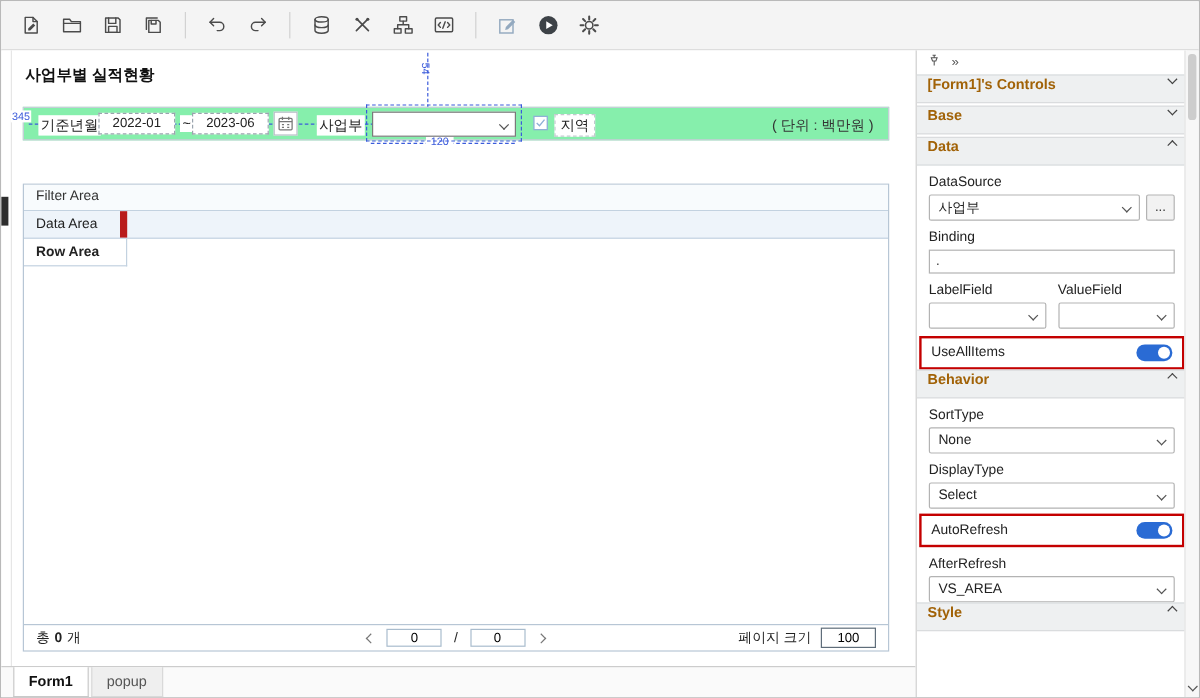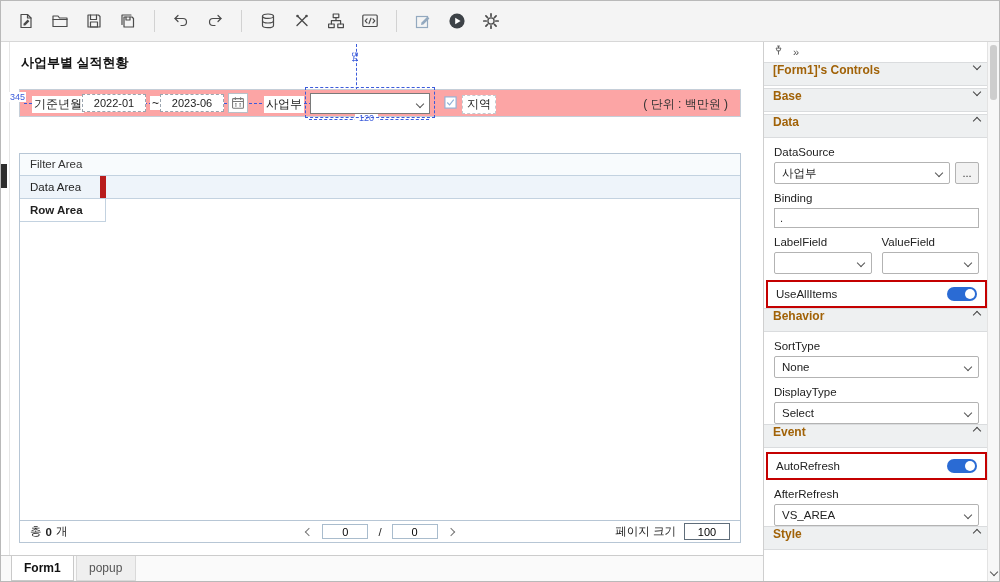--- a/index.html
+++ b/index.html
@@ -18,21 +18,21 @@
   
   .canvas { position:absolute; top:41px; left:0; width:762px; bottom:0; background:#fff; }
   .canvas-frame { position:absolute; left:8px; top:0; bottom:26px; width:747px; border-left:1px solid #e6e6e6; }
   .left-handle { position:absolute; left:0; top:122px; width:6px; height:24px; background:#2e2e2e; cursor:pointer; }
 
   .report-title { position:absolute; left:20px; top:12px; font-size:13px; font-weight:bold; color:#111; }
 
   .measure-v { position:absolute; left:355px; top:2px; height:46px; border-left:1px dashed #3b5bdb; }
   .measure-v-label { position:absolute; left:359px; top:10px; color:#3b5bdb; font-size:9px; transform:rotate(90deg); transform-origin:left top; }
 
-  .filterbar { position:absolute; left:18px; top:47px; width:722px; height:28px; border:1px solid #c5ced8; background:#fca5a5; }
+  .filterbar { position:absolute; left:18px; top:47px; width:722px; height:28px; border:1px solid #c5ced8; background:#86efac; }
   .measure-left { position:absolute; left:-11px; top:2px; font-size:9px; color:#3b5bdb; background:#fff; padding:0 1px; z-index:3; }
   .hdash { position:absolute; left:4px; top:13px; width:288px; border-top:1px dashed #3b5bdb; z-index:0; }
   .f-label { position:absolute; top:6px; font-size:12px; color:#222; background:#fff; padding:0 2px; z-index:1; }
   .date-box { position:absolute; top:4px; width:64px; height:18px; border:1px dashed #9aa4ae; background:#fff;
               font-size:11px; display:flex; align-items:center; justify-content:center; z-index:1; }
   .cal-btn { position:absolute; left:208px; top:3px; width:20px; height:20px; border:1px solid #b8bfc7; background:#fff;
              display:flex; align-items:center; justify-content:center; cursor:pointer; z-index:1; }
   .combo { position:absolute; left:290px; top:3px; width:120px; height:21px; border:1px solid #7a7a7a; background:#fff;
            display:flex; align-items:center; padding:0 6px; cursor:pointer; z-index:1; }
   .combo .chev { margin-left:auto; }
@@ -367,24 +367,20 @@
         <span>None</span>
         <span class="chev"></span>
       </div>
       <div class="plabel">DisplayType</div>
       <div class="pselect">
         <span>Select</span>
         <span class="chev"></span>
       </div>
     </div>
 
-    <div class="sec mt8">
-      <span>Event</span>
-      <span class="chev dark up"></span>
-    </div>
     <div class="pbody">
       <div class="hl" style="margin-top:4px">
         <div class="prow">
           <div class="plabel">AutoRefresh</div>
           <div class="toggle"></div>
         </div>
       </div>
       <div class="plabel">AfterRefresh</div>
       <div class="pselect">
         <span>VS_AREA</span>

